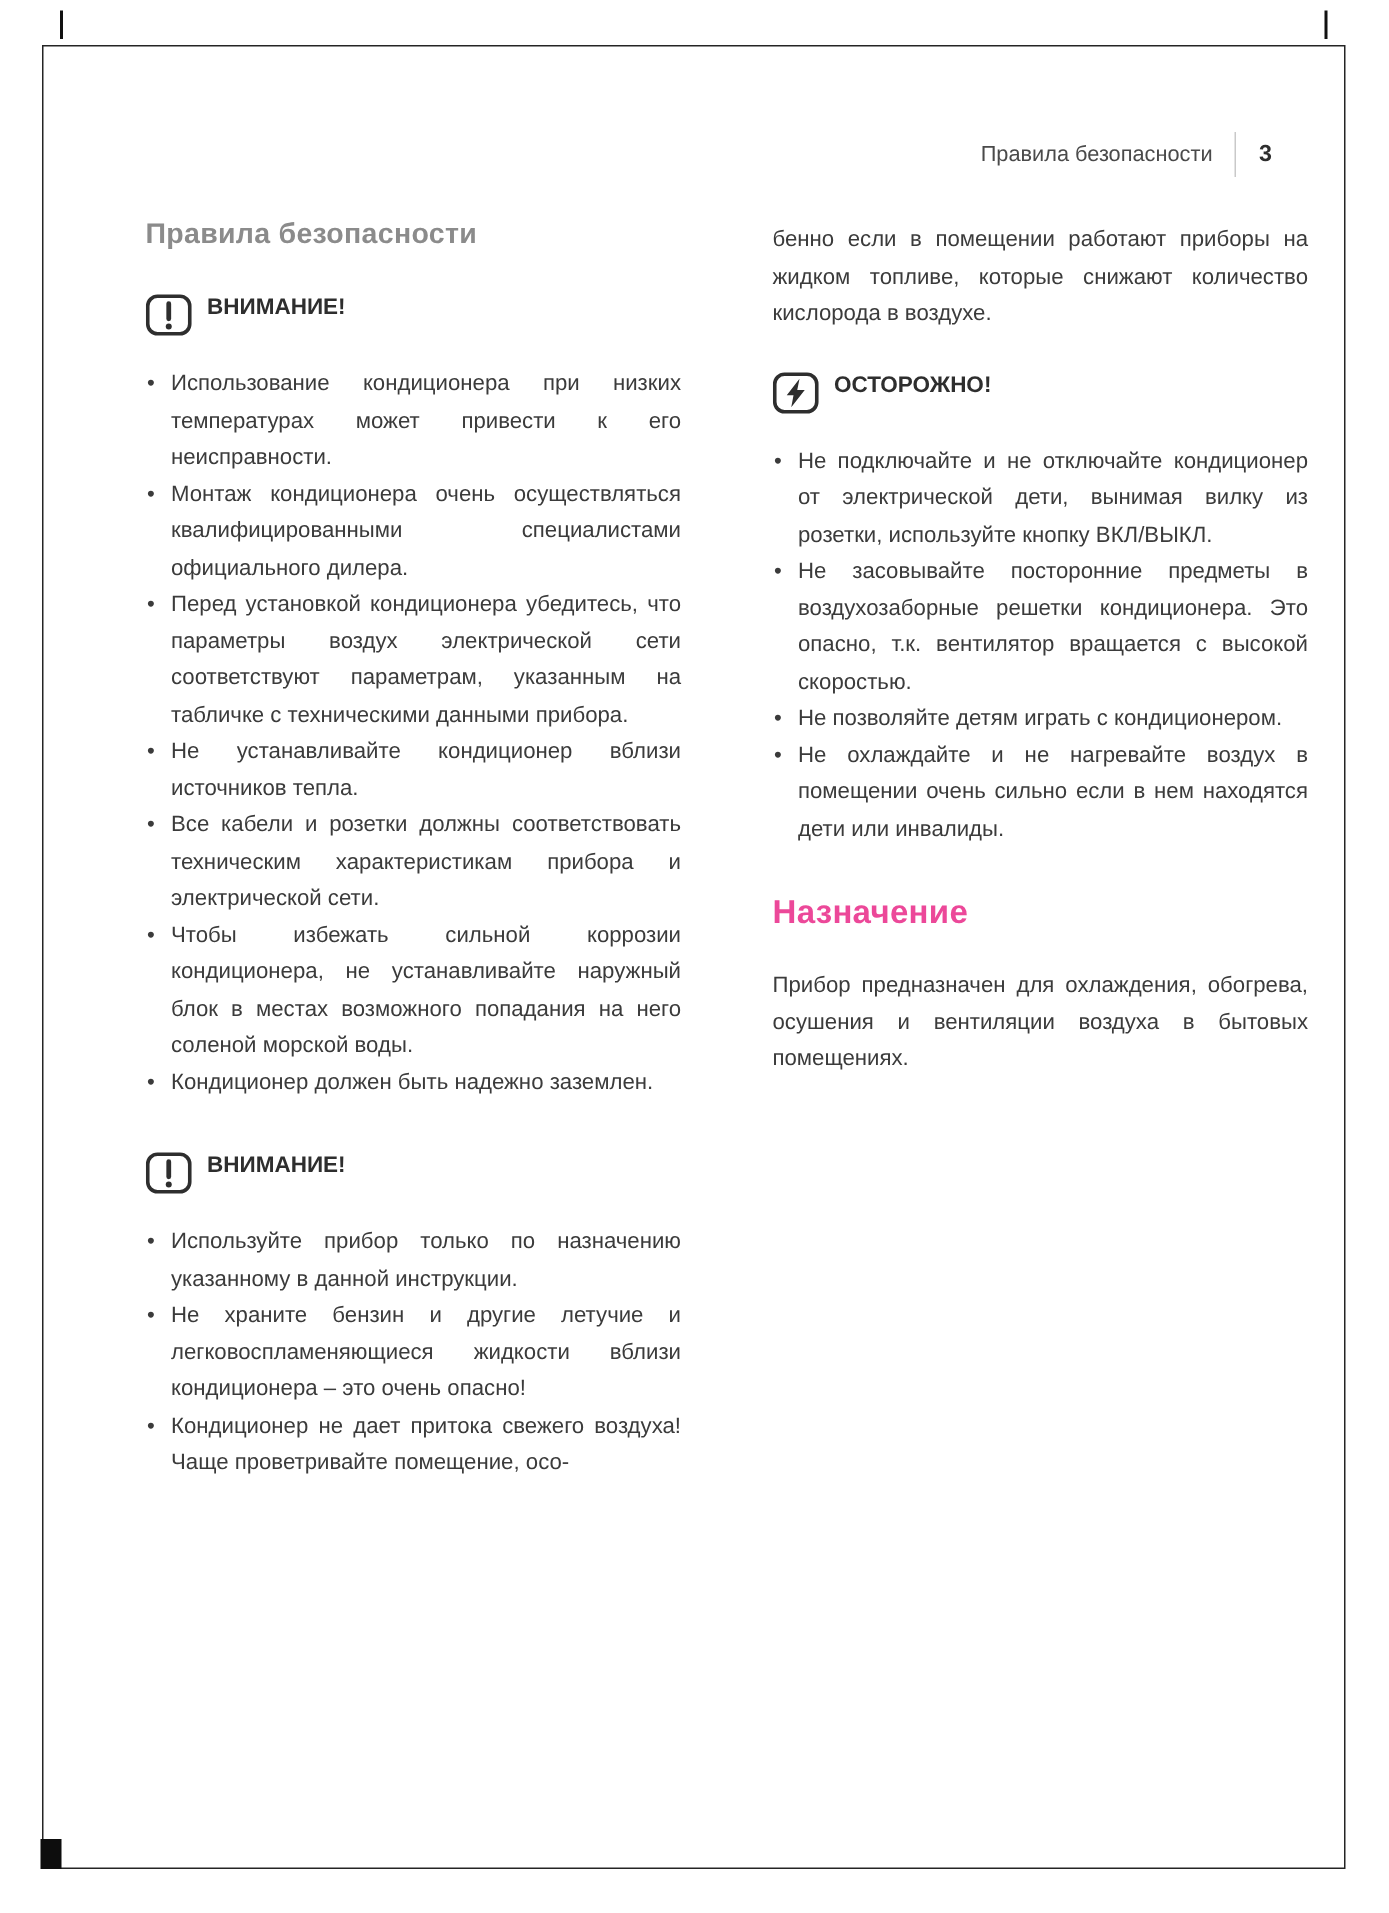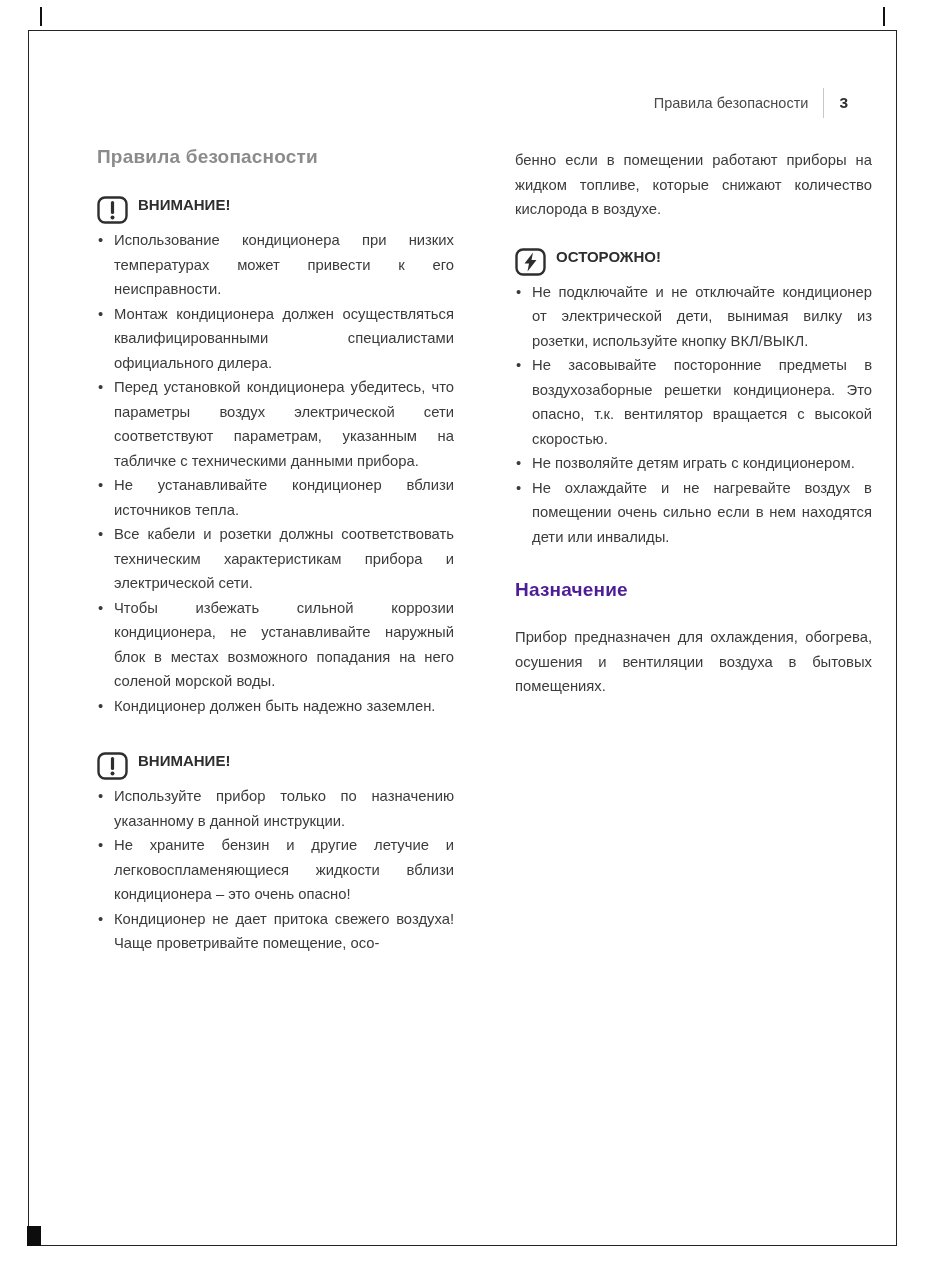--- a/index.html
+++ b/index.html
@@ -43,32 +43,32 @@
     font-size:19px; font-weight:bold; color:#8b8b8b; letter-spacing:0.2px;
   }
   .col-left .section-title { margin-top:6px; }
 
   .warn-head { display:flex; align-items:flex-start; gap:10px; margin-top:28px; }
   .warn-head.second { margin-top:34px; }
   .warn-head.caution { margin-top:26px; }
   .icon-box { width:31px; height:28px; flex:0 0 auto; }
   .warn-label { font-size:15px; font-weight:bold; color:#2e2e2e; padding-bottom:2px; }
 
-  .bullets { list-style:none; margin-top:4px; }
+  .bullets { list-style:none; margin-top:20px; }
   .bullets li {
     position:relative; padding-left:17px;
     font-size:14.8px; line-height:24.5px;
     text-align:justify; color:#3b3b3b;
   }
   .bullets li::before { content:"\2022"; position:absolute; left:1px; top:0; color:#3b3b3b; }
 
   .para { font-size:14.8px; line-height:24.5px; text-align:justify; color:#3b3b3b; }
   .para.continuation { margin-top:8px; }
 
-  .purpose-title { margin-top:30px; font-size:19px; font-weight:bold; color:#4c1d95; letter-spacing:0.2px; }
+  .purpose-title { margin-top:30px; font-size:22px; font-weight:bold; color:#ec4899; letter-spacing:0.2px; }
   .purpose-text { margin-top:24px; }
 </style>
 </head>
 <body>
 
 <div class="page">
 
   <div class="crop tl"></div>
   <div class="crop tr"></div>
 
@@ -89,21 +89,21 @@
           <rect x="1.5" y="1.5" width="28" height="25" rx="6.5" fill="none" stroke="#2e2e2e" stroke-width="2.4"></rect>
           <line x1="15.5" y1="6.5" x2="15.5" y2="16.5" stroke="#2e2e2e" stroke-width="3.2" stroke-linecap="round"></line>
           <circle cx="15.5" cy="21.6" r="2" fill="#2e2e2e"></circle>
         </svg>
       </span>
       <span class="warn-label">ВНИМАНИЕ!</span>
     </div>
 
     <ul class="bullets">
       <li>Использование кондиционера при низких температурах может привести к его неисправности.</li>
-      <li>Монтаж кондиционера должен осуществляться квалифицированными специалистами официального дилера.</li>
+      <li>Монтаж кондиционера очень осуществляться квалифицированными специалистами официального дилера.</li>
       <li>Перед установкой кондиционера убедитесь, что параметры воздух электрической сети соответствуют параметрам, указанным на табличке с техническими данными прибора.</li>
       <li>Не устанавливайте кондиционер вблизи источников тепла.</li>
       <li>Все кабели и розетки должны соответствовать техническим характеристикам прибора и электрической сети.</li>
       <li>Чтобы избежать сильной коррозии кондиционера, не устанавливайте наружный блок в местах возможного попадания на него соленой морской воды.</li>
       <li>Кондиционер должен быть надежно заземлен.</li>
     </ul>
 
     <div class="warn-head second">
       <span class="icon-box">
         <svg viewBox="0 0 31 28" width="31" height="28">

